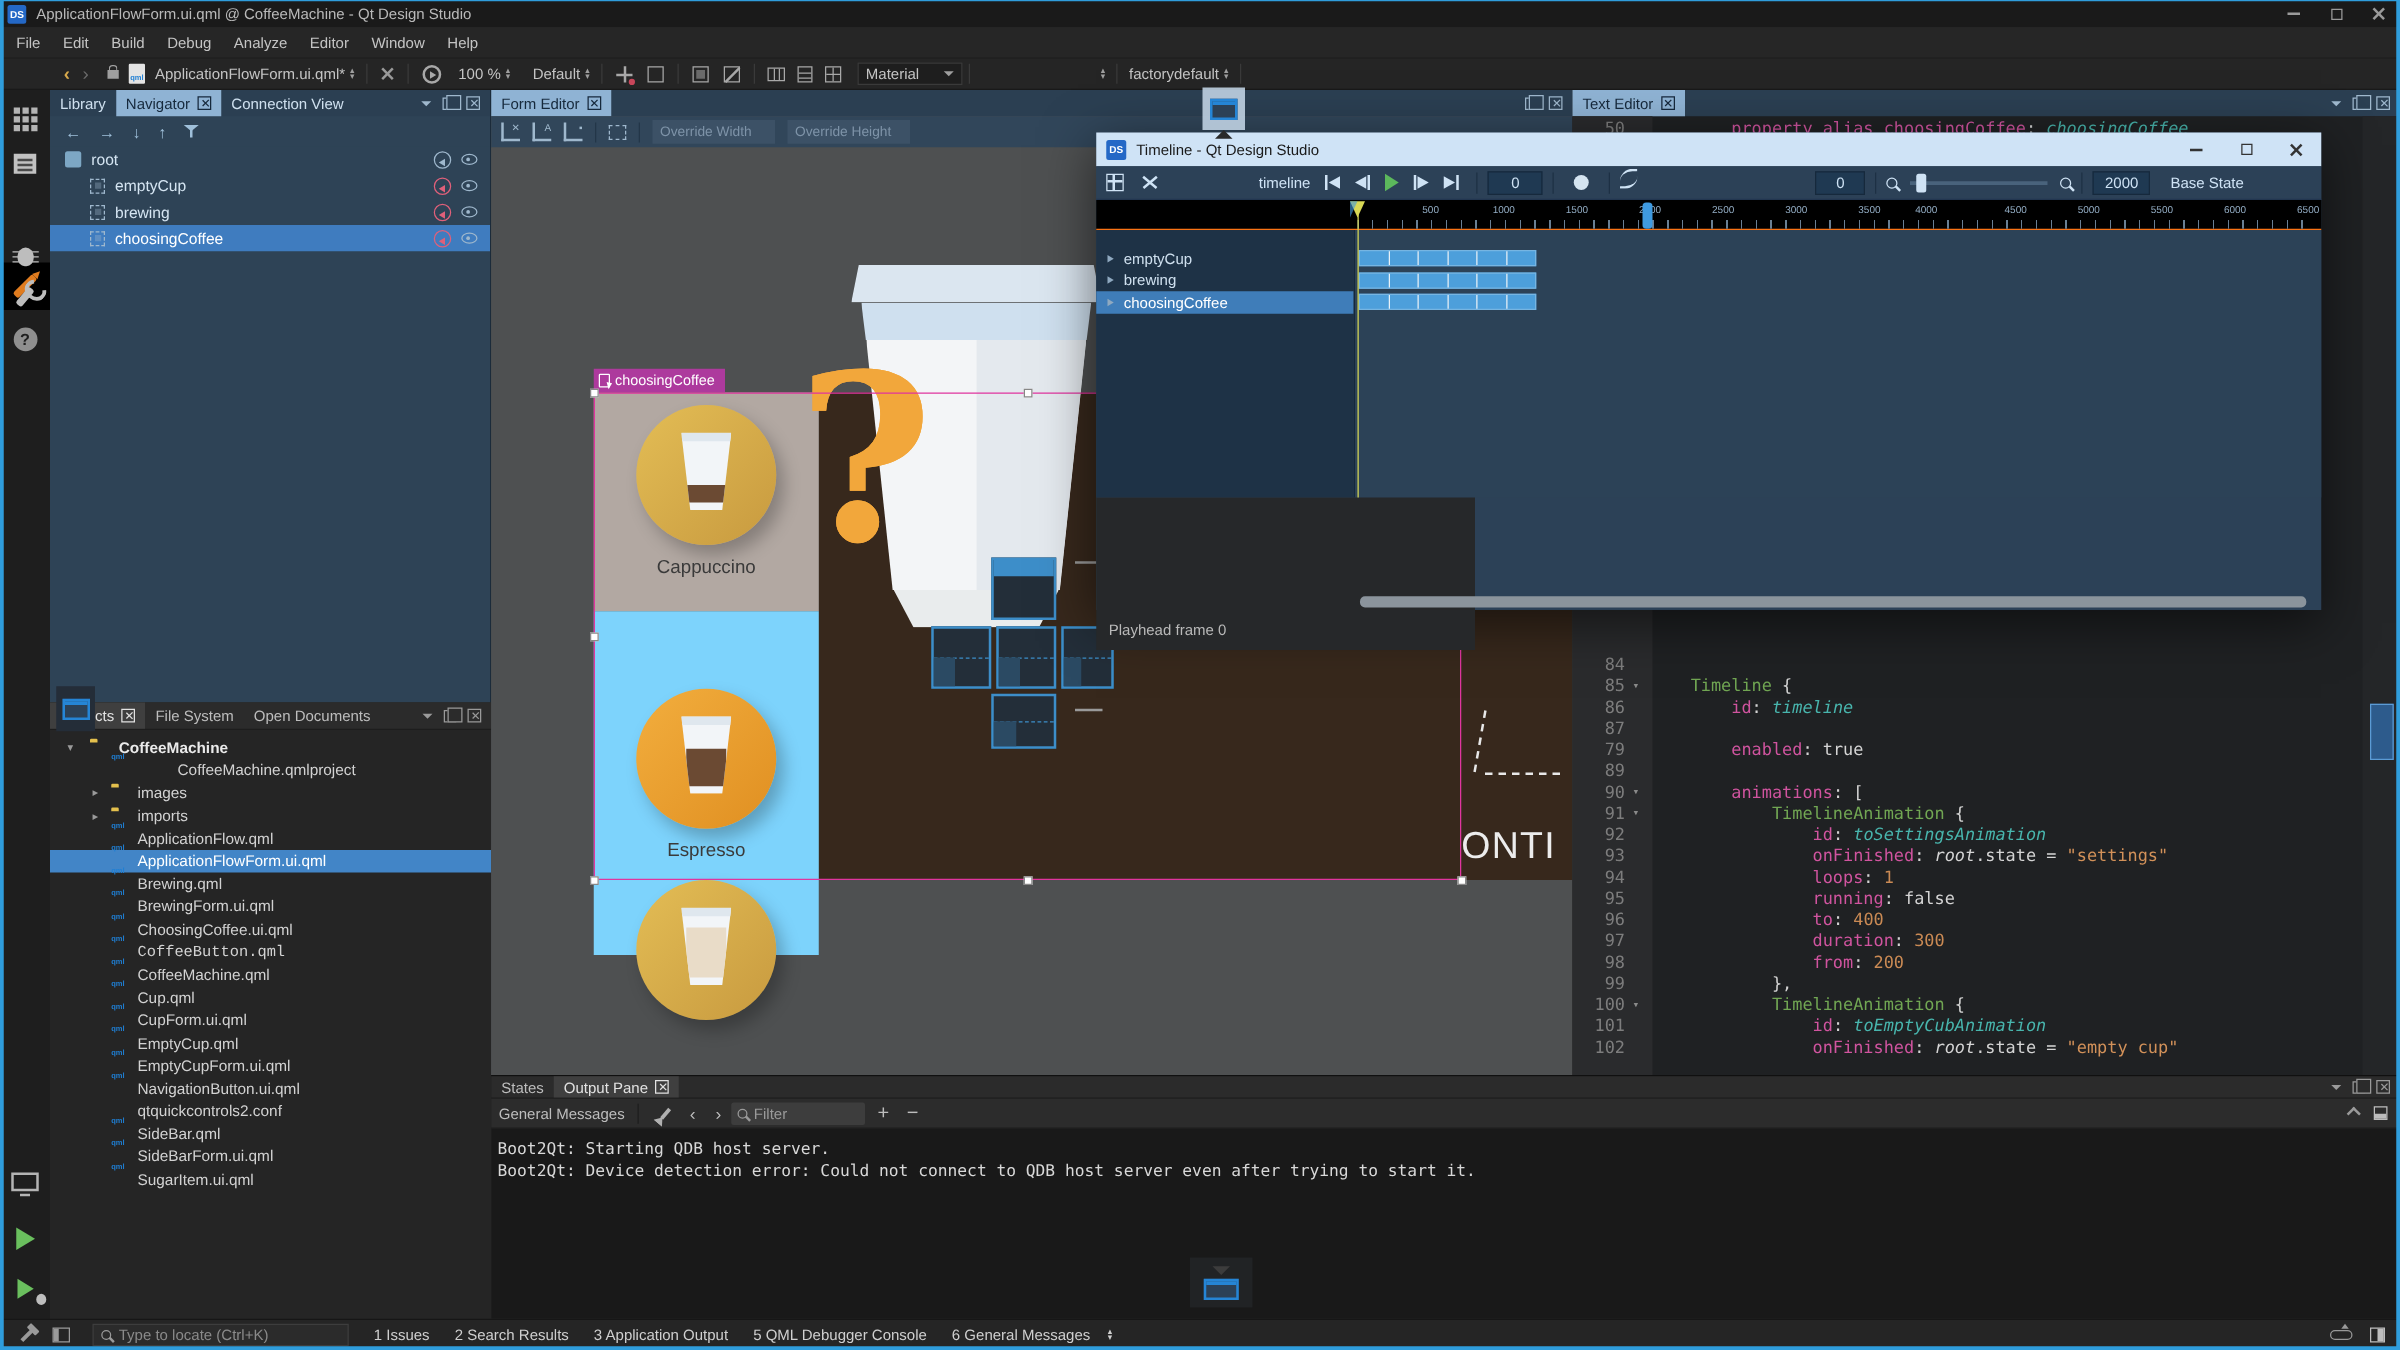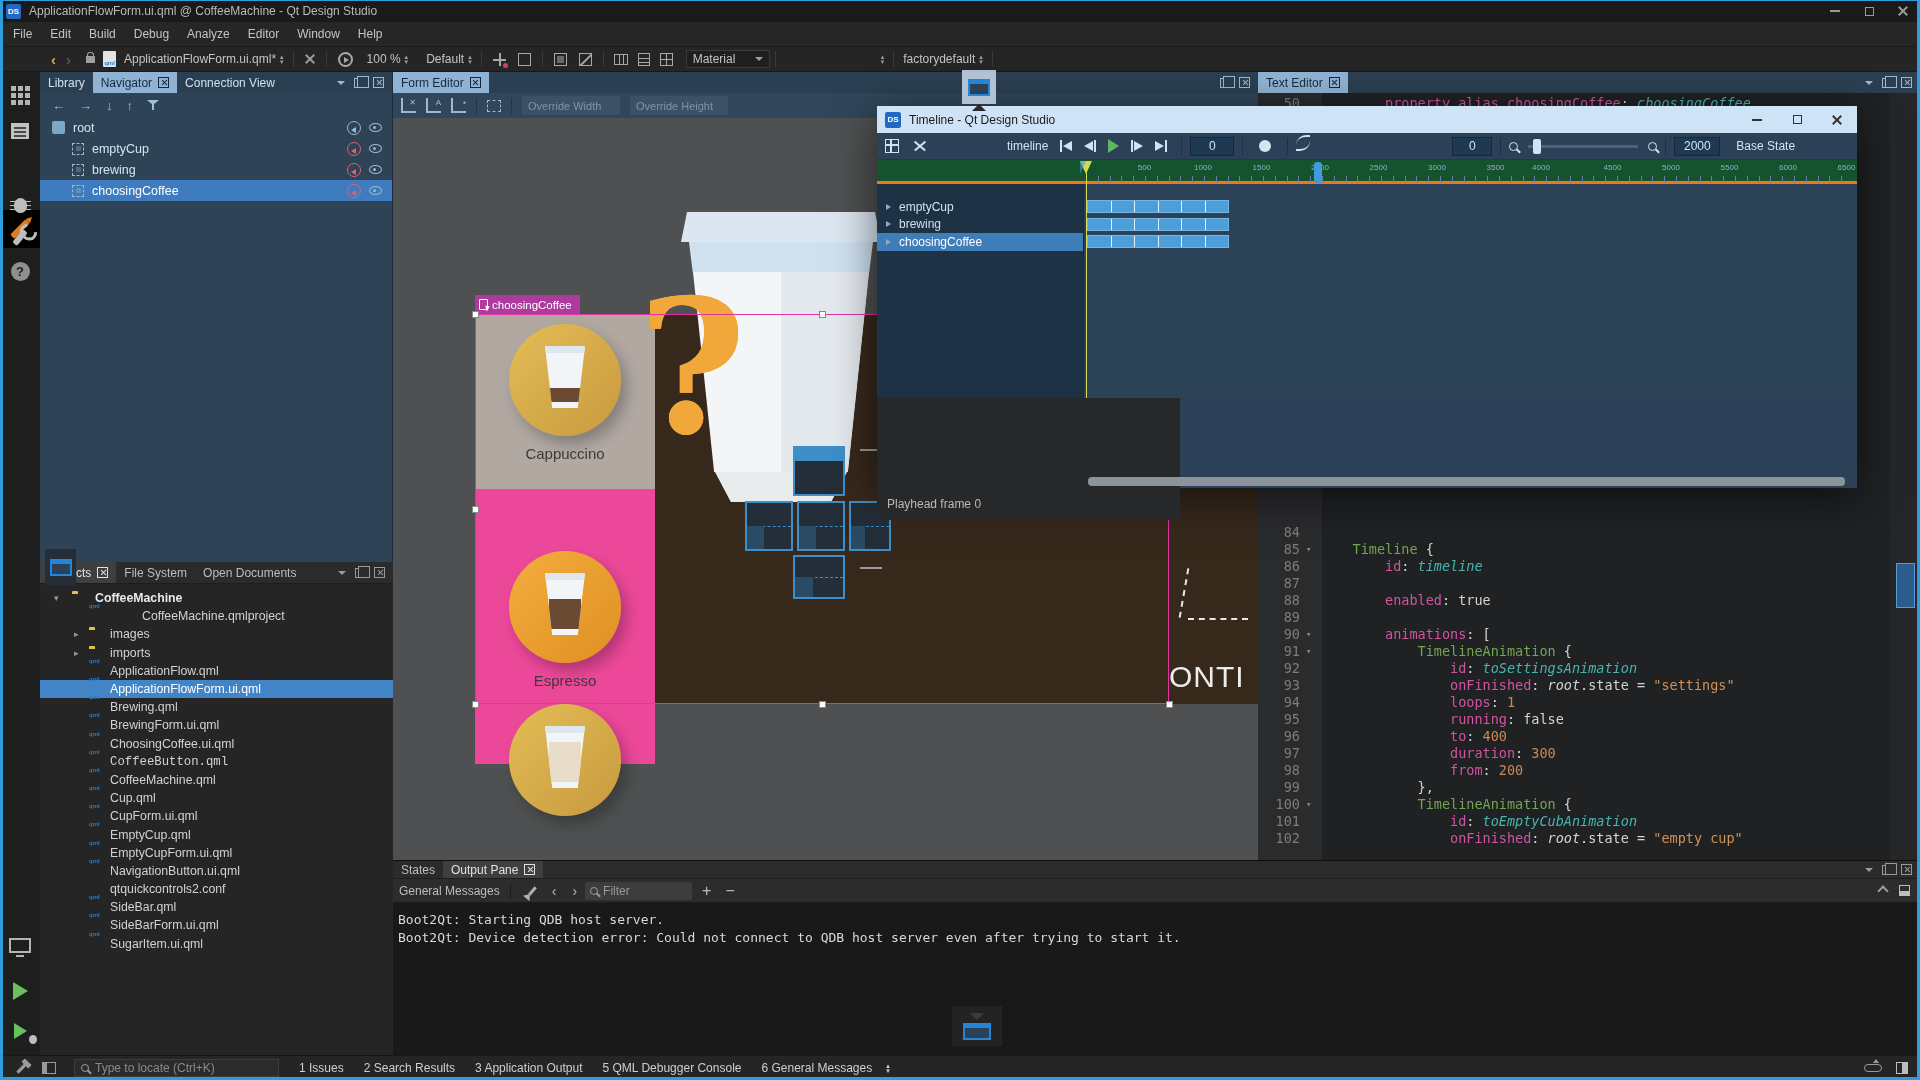--- a/index.html
+++ b/index.html
@@ -114,21 +114,21 @@
 #formpane{left:393px;top:72px;width:865px;height:788px;background:#4e5051}
 #form-tabrow{position:absolute;left:0;top:0;width:865px;height:21px}
 #form-toolbar{position:absolute;left:0;top:21px;width:865px;height:25px;background:#31465a;display:flex;align-items:center;padding-left:8px;gap:10px}
 .anchor-ico{width:15px;height:15px;border-left:2px solid #9fb8cd;border-bottom:2px solid #9fb8cd;position:relative;color:#9fb8cd;font-size:8px}
 .anchor-ico span{position:absolute;right:0;top:0}
 .dashbox{width:14px;height:12px;border:1.4px dashed #9fb8cd}
 .ov-field{width:98px;height:19px;background:#3c5166;color:#7e93a8;font-size:11px;display:flex;align-items:center;padding:0 6px}
 #canvas{position:absolute;left:0;top:46px;width:865px;height:742px;background:#4e5051;overflow:hidden}
 #scene-brown{position:absolute;left:262px;top:196px;width:603px;height:390px;background:#37281c}
 #block-cap{position:absolute;left:82px;top:196px;width:180px;height:175px;background:#b2a8a2}
-#block-peach{position:absolute;left:82px;top:371px;width:180px;height:275px;background:#ec4899}
+#block-peach{position:absolute;left:82px;top:371px;width:180px;height:275px;background:#7dd3fc}
 .cupcircle{position:absolute;width:112px;height:112px;border-radius:50%;box-shadow:6px 8px 14px rgba(0,0,0,.25)}
 .cc-gold{background:linear-gradient(135deg,#e3bd55,#c89a3f)}
 .cc-orange{background:linear-gradient(135deg,#f2ae3e,#e08f21)}
 .minicup{position:absolute;left:36px;top:22px;width:40px;height:62px;background:#f2f5f8;clip-path:polygon(0 0,100% 0,82% 100%,18% 100%)}
 .minicup::before{content:"";position:absolute;left:-3px;top:0;width:46px;height:7px;background:#dfe7ee}
 .minicup .liq{position:absolute;left:4px;right:4px;bottom:6px;background:#6b4a33}
 .cup-label{position:absolute;width:180px;text-align:center;color:#3a3a3a;font-size:15px}
 
 #bigcup{position:absolute;left:288px;top:94px;width:200px;height:290px}
 #bigcup .rim{position:absolute;left:0;top:0;width:200px;height:30px;background:#dbe6f0;clip-path:polygon(3% 0,97% 0,100% 100%,0 100%)}
@@ -209,21 +209,21 @@
 .gridico2::after{content:"";position:absolute;top:4px;left:0;right:0;height:1.5px;background:#cfe3f5}
 .scis{position:relative;width:14px;height:14px;margin:0 6px}
 .scis::before,.scis::after{content:"";position:absolute;top:6px;left:0;width:14px;height:1.6px;background:#cfe3f5}
 .scis::before{transform:rotate(40deg)}.scis::after{transform:rotate(-40deg)}
 .curveico{width:14px;height:10px;border-bottom:2px solid #cfe3f5;border-radius:0 0 10px 0;position:relative}
 .curveico::before{content:"";position:absolute;left:0;top:-6px;width:14px;height:8px;border-top:2px solid #cfe3f5;border-radius:10px 0 0 0}
 .mag2{width:9px;height:9px;border:1.7px solid #cfe3f5;border-radius:50%;position:relative}
 .mag2::after{content:"";position:absolute;left:6px;top:7px;width:5px;height:1.7px;background:#cfe3f5;transform:rotate(45deg)}
 #tl-slider{position:relative;width:110px;height:3px;background:#49637c;margin:0 10px}
 #tl-slider .knob{position:absolute;left:5px;top:-6px;width:8px;height:15px;background:#cfe3f5;border-radius:2px}
-#tl-ruler{position:absolute;left:0;top:54px;width:980px;height:24px;background:#14532d;border-bottom:3px solid #f97316}
+#tl-ruler{position:absolute;left:0;top:54px;width:980px;height:24px;background:#000000;border-bottom:1px solid #f97316}
 .tick-label{position:absolute;top:3px;transform:translateX(-50%);font-size:8px;color:#93adc4}
 #ruler-ticks{position:absolute;left:209px;top:16px;width:761px;height:7px;background:repeating-linear-gradient(to right,#6a8095 0,#6a8095 1px,transparent 1px,transparent 11.8px)}
 #tl-names{position:absolute;left:0;top:78px;width:206px;height:214px;background:#1e3246}
 .tl-name-row{position:absolute;left:0;width:206px;height:17.5px;display:flex;align-items:center;color:#cfe0ef;font-size:12px}
 .tl-name-row.sel{background:#3f7db9;color:#fff}
 .tl-name-row .arr{border-left:5px solid #8fa9c0;border-top:3.5px solid transparent;border-bottom:3.5px solid transparent;margin:0 8px 0 9px}
 #tl-trackarea{position:absolute;left:206px;top:78px;width:774px;height:214px;background:#2c4257;border-left:1px solid #16283a}
 .kfbar{position:absolute;height:13px;background:#4d9fdb;border:1px solid #76b5e2;display:flex}
 .kfbar i{flex:1;border-right:1px solid #e8f1f8}
 .kfbar i:last-child{border-right:none}
@@ -632,21 +632,21 @@
         <span class="tab-x" style="margin:0"></span>
       </div>
     </div>
     <div id="gutter"></div>
     <div id="codearea">
         <div class="cl" style="top: 2px; position: absolute; width: 100%;"><span class="ln">50</span><span class="src"><span class="c-k">        property alias choosingCoffee</span><span class="c-p">: </span><span class="c-v">choosingCoffee</span></span></div>
         <div class="cl" style="top: 431px; position: absolute; width: 100%;"><span class="ln">84</span><span class="src"></span></div>
         <div class="cl" style="top: 448px; position: absolute; width: 100%;"><span class="ln">85</span><span class="fold">▾</span><span class="src"><span class="c-t">    Timeline </span><span class="c-p">{</span></span></div>
         <div class="cl" style="top: 465px; position: absolute; width: 100%;"><span class="ln">86</span><span class="src"><span class="c-k">        id</span><span class="c-p">: </span><span class="c-v">timeline</span></span></div>
         <div class="cl" style="top: 482px; position: absolute; width: 100%;"><span class="ln">87</span><span class="src"></span></div>
-        <div class="cl" style="top: 499px; position: absolute; width: 100%;"><span class="ln">88</span><span class="src"><span class="c-k">        enabled</span><span class="c-p">: </span><span class="c-p">true</span></span></div>
+        <div class="cl" style="top: 499px; position: absolute; width: 100%;"><span class="ln">79</span><span class="src"><span class="c-k">        enabled</span><span class="c-p">: </span><span class="c-p">true</span></span></div>
         <div class="cl" style="top: 516px; position: absolute; width: 100%;"><span class="ln">89</span><span class="src"></span></div>
         <div class="cl" style="top: 533px; position: absolute; width: 100%;"><span class="ln">90</span><span class="fold">▾</span><span class="src"><span class="c-k">        animations</span><span class="c-p">: [</span></span></div>
         <div class="cl" style="top: 550px; position: absolute; width: 100%;"><span class="ln">91</span><span class="fold">▾</span><span class="src"><span class="c-t">            TimelineAnimation </span><span class="c-p">{</span></span></div>
         <div class="cl" style="top: 567px; position: absolute; width: 100%;"><span class="ln">92</span><span class="src"><span class="c-k">                id</span><span class="c-p">: </span><span class="c-v">toSettingsAnimation</span></span></div>
         <div class="cl" style="top: 584px; position: absolute; width: 100%;"><span class="ln">93</span><span class="src"><span class="c-k">                onFinished</span><span class="c-p">: </span><span class="c-i">root</span><span class="c-p">.state = </span><span class="c-s">"settings"</span></span></div>
         <div class="cl" style="top: 601px; position: absolute; width: 100%;"><span class="ln">94</span><span class="src"><span class="c-k">                loops</span><span class="c-p">: </span><span class="c-n2">1</span></span></div>
         <div class="cl" style="top: 618px; position: absolute; width: 100%;"><span class="ln">95</span><span class="src"><span class="c-k">                running</span><span class="c-p">: </span><span class="c-p">false</span></span></div>
         <div class="cl" style="top: 635px; position: absolute; width: 100%;"><span class="ln">96</span><span class="src"><span class="c-k">                to</span><span class="c-p">: </span><span class="c-n2">400</span></span></div>
         <div class="cl" style="top: 652px; position: absolute; width: 100%;"><span class="ln">97</span><span class="src"><span class="c-k">                duration</span><span class="c-p">: </span><span class="c-n2">300</span></span></div>
         <div class="cl" style="top: 669px; position: absolute; width: 100%;"><span class="ln">98</span><span class="src"><span class="c-k">                from</span><span class="c-p">: </span><span class="c-n2">200</span></span></div>

